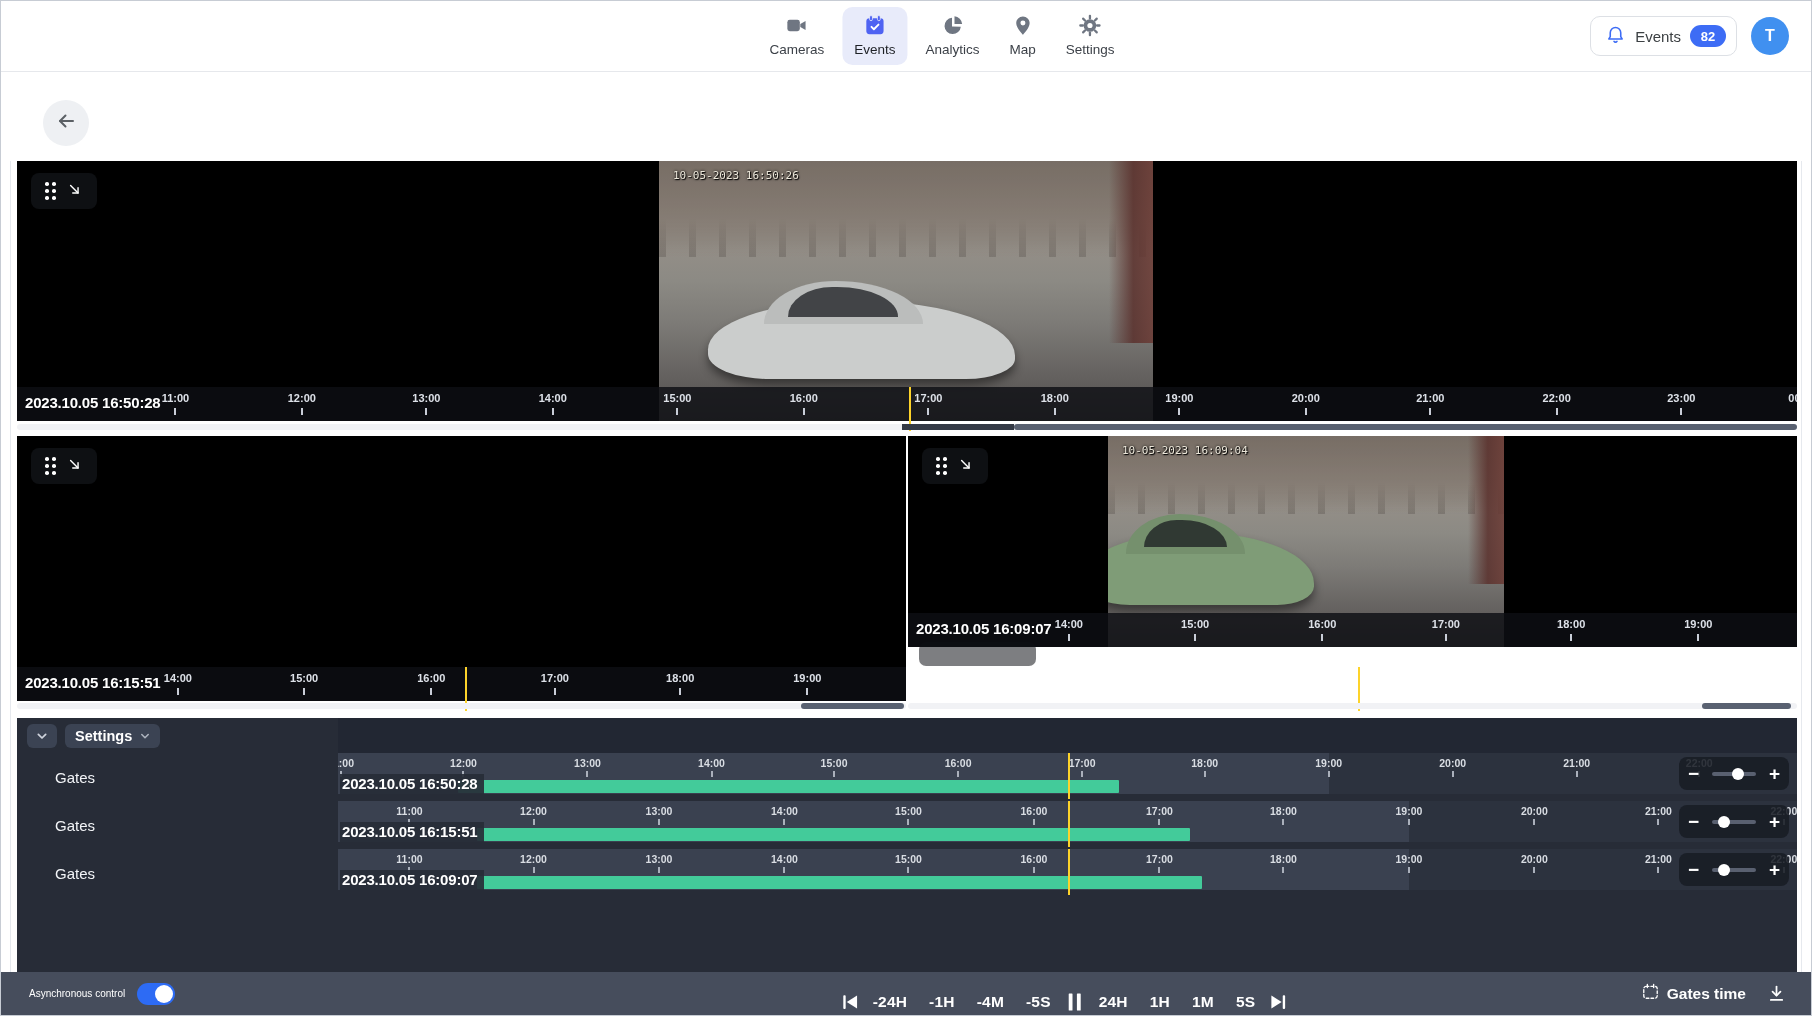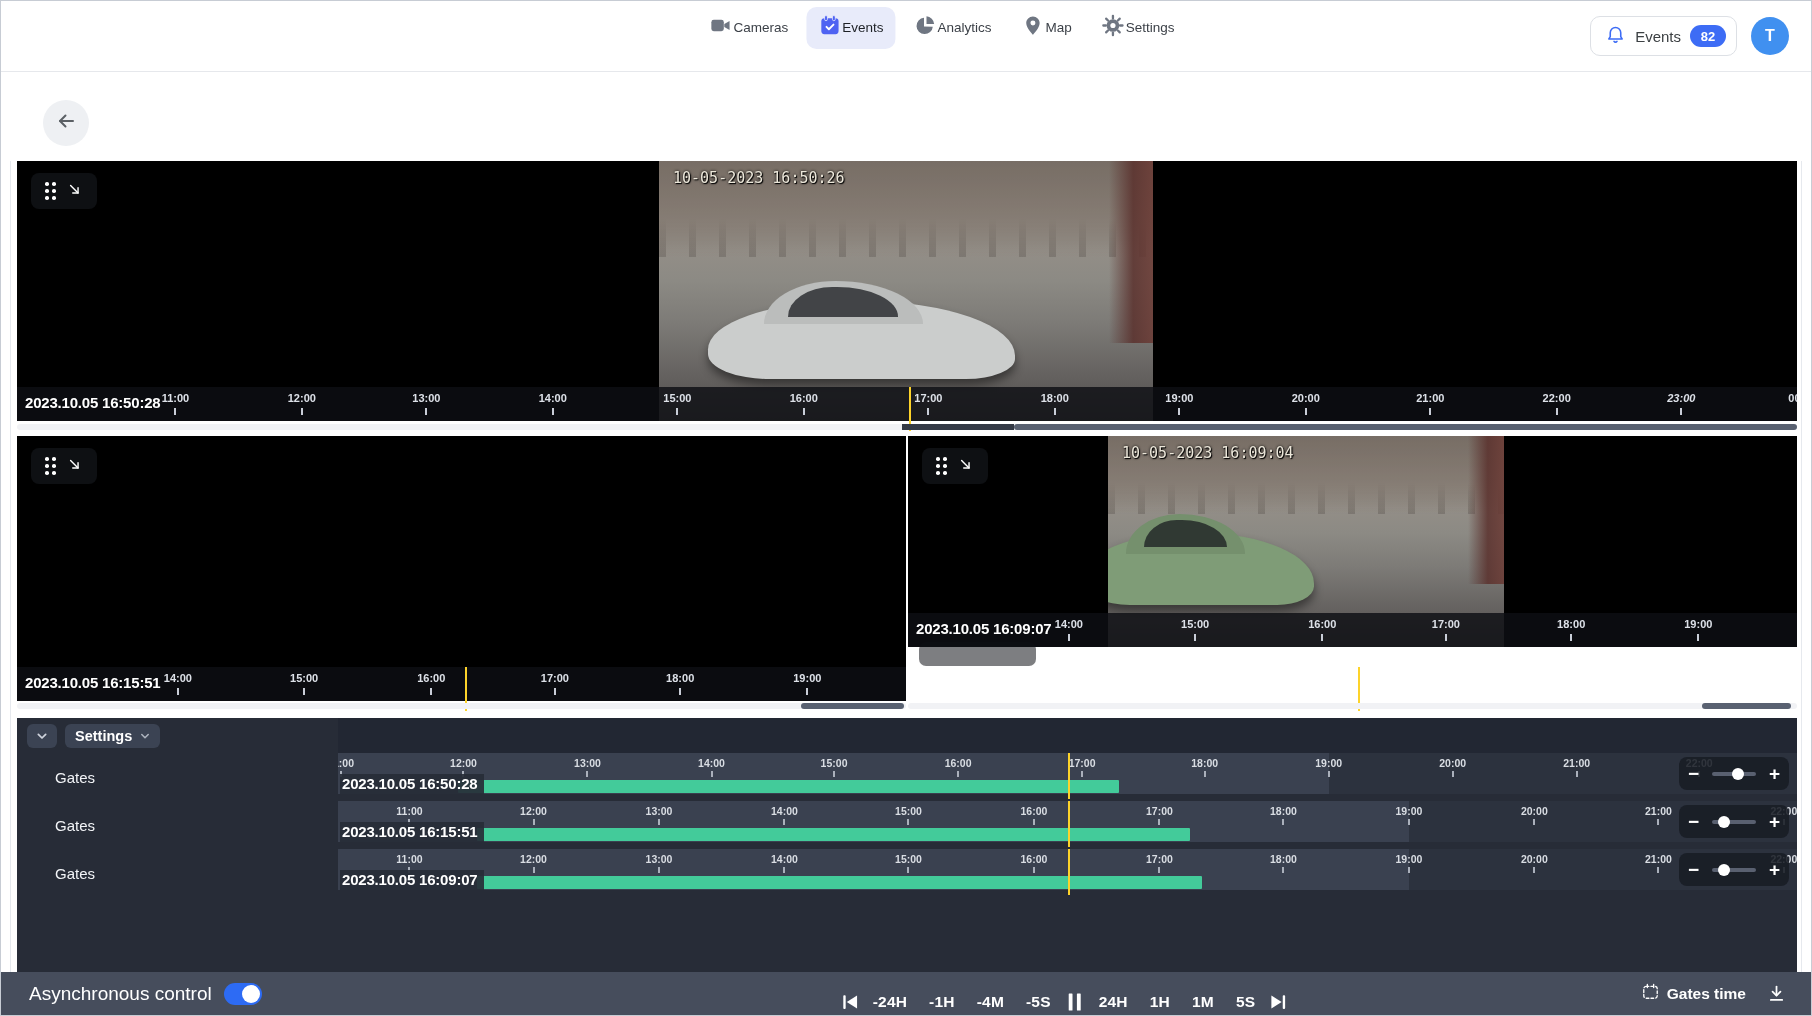--- a/index.html
+++ b/index.html
@@ -3,21 +3,21 @@
 <meta charset="utf-8">
 <style>
   html,body{margin:0;padding:0;background:#e9ebee;font-family:"Liberation Sans",sans-serif;}
   .page{position:relative;width:1812px;height:1016px;background:#fff;border:1px solid #c7ccd4;box-sizing:border-box;overflow:hidden;}
   .edge{position:absolute;top:70px;bottom:43px;width:1px;background:#e6e9ee;z-index:1;}
   .edge.l{left:9px}.edge.r{right:9px}
 
   
   .topbar{position:absolute;left:0;top:0;right:0;height:70px;background:#fff;border-bottom:1px solid #e6e8ec;z-index:30;}
   .nav{position:absolute;left:50%;top:6px;transform:translateX(-50%);margin-left:36px;display:flex;align-items:flex-start;gap:6px;}
-  .nav-item{display:flex;flex-direction:row;align-items:center;gap:1px;padding:7px 12px 8px;border-radius:10px;cursor:pointer;}
+  .nav-item{display:flex;flex-direction:column;align-items:center;gap:1px;padding:7px 12px 8px;border-radius:10px;cursor:pointer;}
   .nav-item.active{background:#e8ebfa;}
   .nav-label{font-size:13.5px;color:#3c4148;}
   .nav-item.active .nav-label{color:#1e2126;}
   .topright{position:absolute;right:22px;top:15px;display:flex;align-items:center;gap:14px;}
   .events-btn{display:flex;align-items:center;gap:9px;height:40px;padding:0 10px 0 14px;border:1px solid #dde0e5;border-radius:10px;background:#fff;cursor:pointer;}
   .events-btn-label{font-size:15px;color:#3c4043;}
   .events-badge{min-width:36px;height:22px;border-radius:11px;background:#3d6cf5;color:#fff;font-size:13px;font-weight:bold;display:flex;align-items:center;justify-content:center;padding:0 8px;box-sizing:border-box;}
   .avatar{width:38px;height:38px;border-radius:50%;background:#4090f0;color:#fff;font-size:16px;font-weight:bold;display:flex;align-items:center;justify-content:center;cursor:pointer;}
 
   
@@ -33,21 +33,21 @@
   .photo{position:absolute;top:0;bottom:0;overflow:hidden;
     background:linear-gradient(180deg,#6e6862 0%,#7d7670 12%,#8d8780 24%,#938e87 34%,#8c8a84 46%,#7d7b77 62%,#656260 82%,#504e4b 100%);}
   .photo::before{content:"";position:absolute;left:0;right:0;top:0;height:37%;
     background:linear-gradient(180deg,#7a6f66 0%,#857b72 60%,rgba(133,123,114,0) 100%),
     repeating-linear-gradient(90deg,rgba(52,44,40,.28) 0 7px,rgba(0,0,0,0) 7px 30px);opacity:.8;}
   .photo::after{content:"";position:absolute;right:0;top:0;bottom:30%;width:9%;
     background:linear-gradient(90deg,rgba(90,48,44,0) 0%,#5a302c 55%,#6b3a34 100%);opacity:.85;}
   .car{position:absolute;border-radius:46% 50% 16% 20%/62% 70% 26% 32%;box-shadow:0 6px 10px rgba(0,0,0,.45);}
   .car::before{content:"";position:absolute;left:18%;right:30%;top:-26%;height:55%;border-radius:45% 55% 0 0/100% 100% 0 0;background:inherit;filter:brightness(.92);}
   .car::after{content:"";position:absolute;left:26%;right:38%;top:-18%;height:38%;border-radius:40% 55% 0 0/100% 100% 0 0;background:rgba(25,28,32,.75);}
-  .osd{position:absolute;left:14px;top:8px;font-family:"DejaVu Sans Mono",monospace;font-size:15px;color:#ece7da;text-shadow:0 0 3px #000,1px 1px 1px #000;z-index:3;}
+  .osd{position:absolute;left:14px;top:8px;font-family:"DejaVu Sans Mono",monospace;font-size:11px;color:#ece7da;text-shadow:0 0 3px #000,1px 1px 1px #000;z-index:3;}
   .handle{position:absolute;left:14px;top:12px;width:66px;height:36px;border-radius:8px;background:rgba(16,18,22,.88);display:flex;align-items:center;justify-content:center;gap:10px;z-index:6;cursor:grab;}
   .dots{display:grid;grid-template-columns:repeat(2,4px);grid-auto-rows:4px;gap:3px;}
   .dots i{width:3.6px;height:3.6px;border-radius:50%;background:#fff;}
   .tl{position:absolute;left:0;right:0;bottom:0;height:34px;background:rgba(13,15,20,.82);overflow:hidden;z-index:4;cursor:pointer;}
   .tl-stamp{position:absolute;left:8px;top:7px;font-size:15px;font-weight:bold;color:#fff;letter-spacing:-.2px;white-space:nowrap;}
   .hlabel{position:absolute;top:5px;transform:translateX(-50%);font-size:11px;font-weight:bold;color:#dde1e8;white-space:nowrap;}
   .htick{position:absolute;top:21px;width:2px;height:7px;background:#c9ced8;transform:translateX(-50%);}
   .playhead{position:absolute;width:2px;background:#fdd32a;z-index:5;}
   .tile1 .playhead{top:226px;height:44px;}
   .tile2 .playhead,.tile3 .playhead{top:231px;height:44px;}
@@ -78,21 +78,21 @@
   .pstamp{position:absolute;left:2px;top:21px;font-size:15px;font-weight:bold;color:#fff;letter-spacing:-.2px;background:rgba(39,44,55,.92);padding:1px 6px 2px 2px;z-index:3;white-space:nowrap;}
   .pplayhead{position:absolute;top:0;height:46px;width:2px;background:#fdd32a;z-index:4;}
   .zoomctl{position:absolute;right:8px;top:4px;width:110px;height:33px;border-radius:8px;background:rgba(24,28,36,.88);display:flex;align-items:center;justify-content:space-between;padding:0 9px;box-sizing:border-box;z-index:5;}
   .zbtn{color:#fff;font-size:19px;font-weight:bold;line-height:1;cursor:pointer;}
   .ztrack{position:relative;width:44px;height:4px;border-radius:2px;background:#596070;cursor:pointer;}
   .zknob{position:absolute;top:50%;width:12px;height:12px;border-radius:50%;background:#fff;transform:translate(-50%,-50%);}
 
   
   .transport{position:absolute;left:0;right:0;bottom:0;height:43px;background:#464d5c;z-index:10;}
   .async{position:absolute;left:28px;top:0;height:43px;display:flex;align-items:center;gap:12px;}
-  .async-label{font-size:19px;color:#fff;}
+  .async-label{font-size:10px;color:#fff;}
   .toggle{position:relative;width:38px;height:22px;border-radius:11px;background:#2d6bf4;cursor:pointer;}
   .toggle i{position:absolute;right:2px;top:2px;width:18px;height:18px;border-radius:50%;background:#fff;}
   .controls{position:absolute;left:calc(50% + 158px);top:0;height:60px;transform:translateX(-50%);display:flex;align-items:center;gap:12px;}
   .btn-group{display:flex;align-items:center;gap:22px;}
   .tbtn{background:none;border:none;color:#fff;font-size:15.5px;font-weight:bold;font-family:"Liberation Sans",sans-serif;cursor:pointer;padding:0;letter-spacing:.2px;}
   .icon-btn{background:none;border:none;padding:0;display:flex;align-items:center;cursor:pointer;}
   .right-tools{position:absolute;right:24px;top:0;height:43px;display:flex;align-items:center;gap:20px;}
   .select-time{display:flex;align-items:center;gap:7px;background:none;border:none;cursor:pointer;padding:0;}
   .select-time span{color:#fff;font-size:15.5px;font-weight:bold;}
 </style>
@@ -229,21 +229,21 @@
         <span class="hlabel" style="left: 58.3%;">18:00</span>
         <span class="htick" style="left: 58.3%;"></span>
         <span class="hlabel" style="left: 65.3%;">19:00</span>
         <span class="htick" style="left: 65.3%;"></span>
         <span class="hlabel" style="left: 72.4%;">20:00</span>
         <span class="htick" style="left: 72.4%;"></span>
         <span class="hlabel" style="left: 79.4%;">21:00</span>
         <span class="htick" style="left: 79.4%;"></span>
         <span class="hlabel" style="left: 86.5%;">22:00</span>
         <span class="htick" style="left: 86.5%;"></span>
-        <span class="hlabel" style="left: 93.5%; font-style: italic;">23:00</span>
+        <span class="hlabel" style="left: 93.5%;">23:00</span>
         <span class="htick" style="left: 93.5%;"></span>
         <span class="hlabel" style="left: 100.3%;">00:00</span>
       </div>
     <i class="playhead" id="ph0" style="left: 50.1%;"></i>
   </div>
   <div class="scrollbar sb1" id="sb0">
       <i class="sb-pre" style="left: 49.7%; width: 6.3%;"></i>
       <i class="sb-thumb" style="left: 56%; width: 44%;"></i>
     </div>
 

